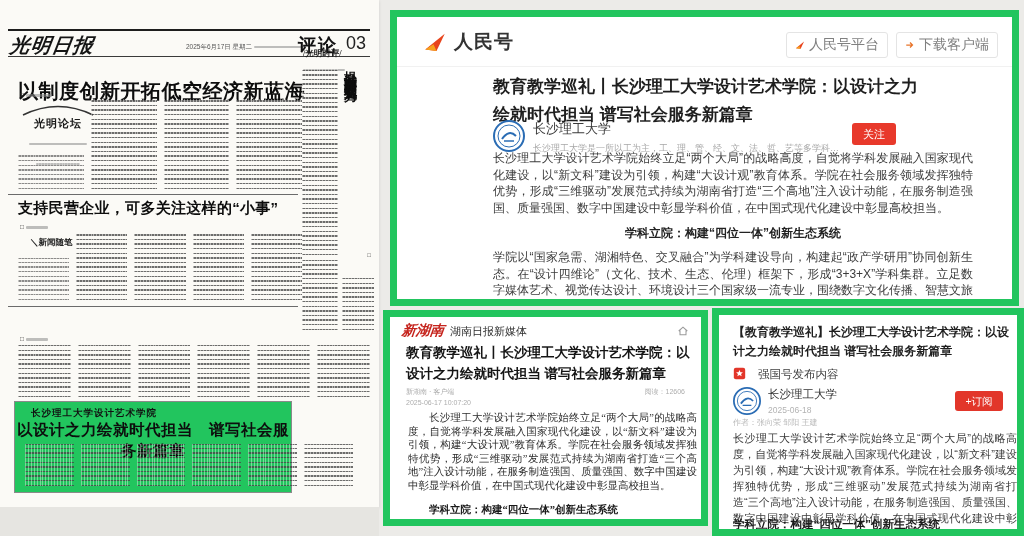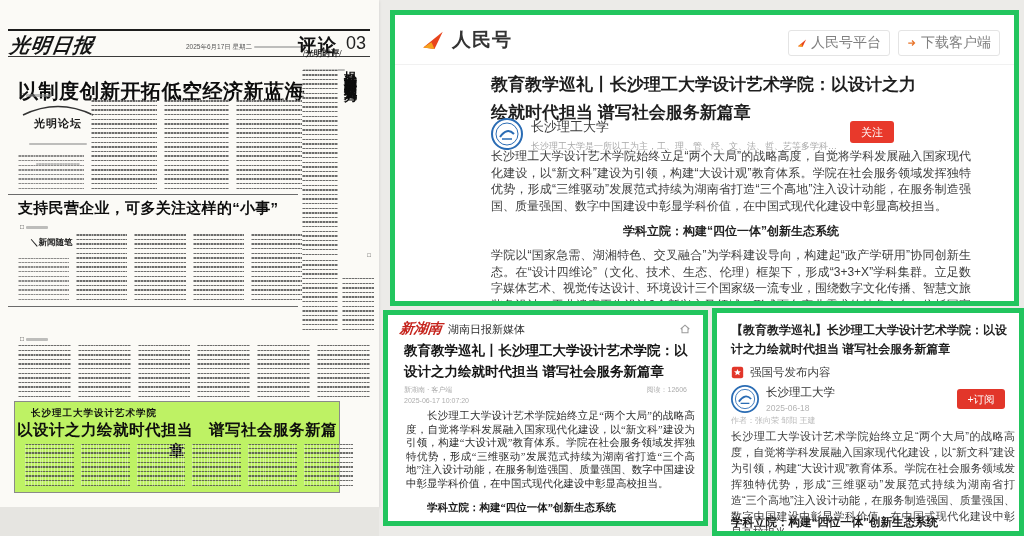--- a/index.html
+++ b/index.html
@@ -36,27 +36,27 @@
   .badge { position:absolute; left:18px; top:104px; width:80px; text-align:center; }
   .badge .arc { display:block; margin:0 auto; }
   .badge .bt { font-size:11px; font-weight:900; color:#1a1a1a; letter-spacing:1px; }
   .np-h2 { position:absolute; left:18px; top:199px; font-size:15px; font-weight:900; color:#0d0d0d; letter-spacing:.3px; }
   .np-tag { position:absolute; left:30px; top:237px; font-size:8.5px; font-weight:700; color:#222; }
   .np-h3 { position:absolute; left:18px; top:311px; font-size:15px; font-weight:900; color:#0d0d0d; letter-spacing:.3px; }
   .np-div { position:absolute; height:1px; background:#6b6b6b; }
   .np-shiping { position:absolute; left:303px; top:48px; font-family:"Liberation Serif",serif; font-weight:900; font-size:8.5px; color:#1a1a1a; }
   .np-vert { position:absolute; left:341px; top:61px; height:186px; writing-mode:vertical-rl; text-orientation:upright; font-weight:900; font-size:13px; letter-spacing:1.5px; color:#0d0d0d; font-family:"Liberation Serif",serif; }
   .np-vby { position:absolute; left:366px; top:252px; writing-mode:vertical-rl; font-size:6px; color:#333; }
-  .np-box { position:absolute; left:14px; top:401px; width:326px; height:92px; border:1px solid #8a8a8a; background:#bef264; }
+  .np-box { position:absolute; left:14px; top:401px; width:278px; height:92px; border:1px solid #8a8a8a; background:#22c55e; }
   .np-box .kicker { position:absolute; left:16px; top:5px; font-size:9.5px; font-weight:800; color:#111; letter-spacing:1px; }
   .np-box .btitle { position:absolute; left:0; top:18px; width:100%; text-align:center; font-size:15.5px; font-weight:900; color:#0d0d0d; letter-spacing:.5px; }
   .np-strip { position:absolute; left:0; top:507px; width:379px; height:29px; background:#e6e5e1; }
 
   
-  .card { background:#fff; border:5px solid #22c55e; }
+  .card { background:#fff; border:7px solid #22c55e; }
 
   
   .rmh { left:390px; top:10px; width:629px; height:296px; overflow:hidden; }
   .rmh-header { position:absolute; left:0; top:0; width:100%; height:50px; border-bottom:1px solid #f1f1f1; }
   .rmh-brand { position:absolute; left:26px; top:12px; display:flex; align-items:center; gap:7px; }
   .rmh-brand span { font-size:19px; font-weight:700; color:#333; letter-spacing:1px; }
   .rmh-pills { position:absolute; right:14px; top:15px; display:flex; gap:8px; }
   .pill { display:flex; align-items:center; gap:4px; font-size:14px; color:#808080; border:1px solid #e4e4e4; background:#fff; border-radius:3px; padding:3px 8px; cursor:pointer; }
   .rmh-title { position:absolute; left:96px; top:56px; width:430px; font-size:17px; font-weight:700; color:#1e1e1e; line-height:1.62; }
   .rmh-author { position:absolute; left:96px; top:103px; display:flex; gap:8px; }
@@ -73,21 +73,21 @@
   .xhn-sub { font-size:11px; color:#2d2d2d; }
   .xhn-home { margin-left:auto; cursor:pointer; display:flex; }
   .xhn-title { position:absolute; left:16px; top:25px; width:293px; font-family:"Liberation Serif",serif; font-weight:700; font-size:13.5px; line-height:21px; color:#151515; }
   .xhn-meta { position:absolute; left:16px; right:16px; top:70px; display:flex; justify-content:space-between; font-size:7px; color:#adadad; }
   .xhn-body { position:absolute; left:18px; top:94px; width:289px; font-family:"Liberation Serif",serif; font-size:10.5px; line-height:13.5px; color:#2c2c2c; text-align:justify; text-indent:2em; }
   .xhn-bold { position:absolute; left:18px; top:186px; width:289px; font-family:"Liberation Serif",serif; font-weight:700; font-size:10.5px; color:#1a1a1a; text-indent:2em; }
 
   
   .qgh { left:712px; top:308px; width:312px; height:228px; overflow:hidden; }
   .qgh-title { position:absolute; left:14px; top:8px; width:284px; font-size:12px; font-weight:700; color:#1f1f1f; line-height:1.6; }
-  .qgh-channel { position:absolute; left:14px; top:52px; display:flex; align-items:center; gap:6px; font-size:11.5px; color:#404040; }
+  .qgh-channel { position:absolute; left:14px; top:52px; display:flex; gap:12px; font-size:11.5px; color:#404040; }
   .qgh-author { position:absolute; left:14px; top:72px; display:flex; gap:7px; }
   .qgh-aname { font-size:11.5px; color:#333; }
   .qgh-adate { margin-top:3px; font-size:8.5px; color:#b3b3b3; }
   .qgh-sub-btn { position:absolute; right:14px; top:76px; width:48px; height:20px; background:#e2362a; color:#fff; font-size:10.5px; line-height:20px; text-align:center; border-radius:3px; cursor:pointer; }
   .qgh-authors { position:absolute; left:14px; top:102px; font-size:8px; color:#b8b8b8; }
   .qgh-body { position:absolute; left:14px; top:115px; width:284px; font-size:11px; line-height:16px; color:#3a3a3a; text-align:justify; }
   .qgh-bold { position:absolute; left:14px; top:202px; width:284px; font-size:11.5px; font-weight:700; color:#1c1c1c; }
 </style>
 </head>
 <body>

